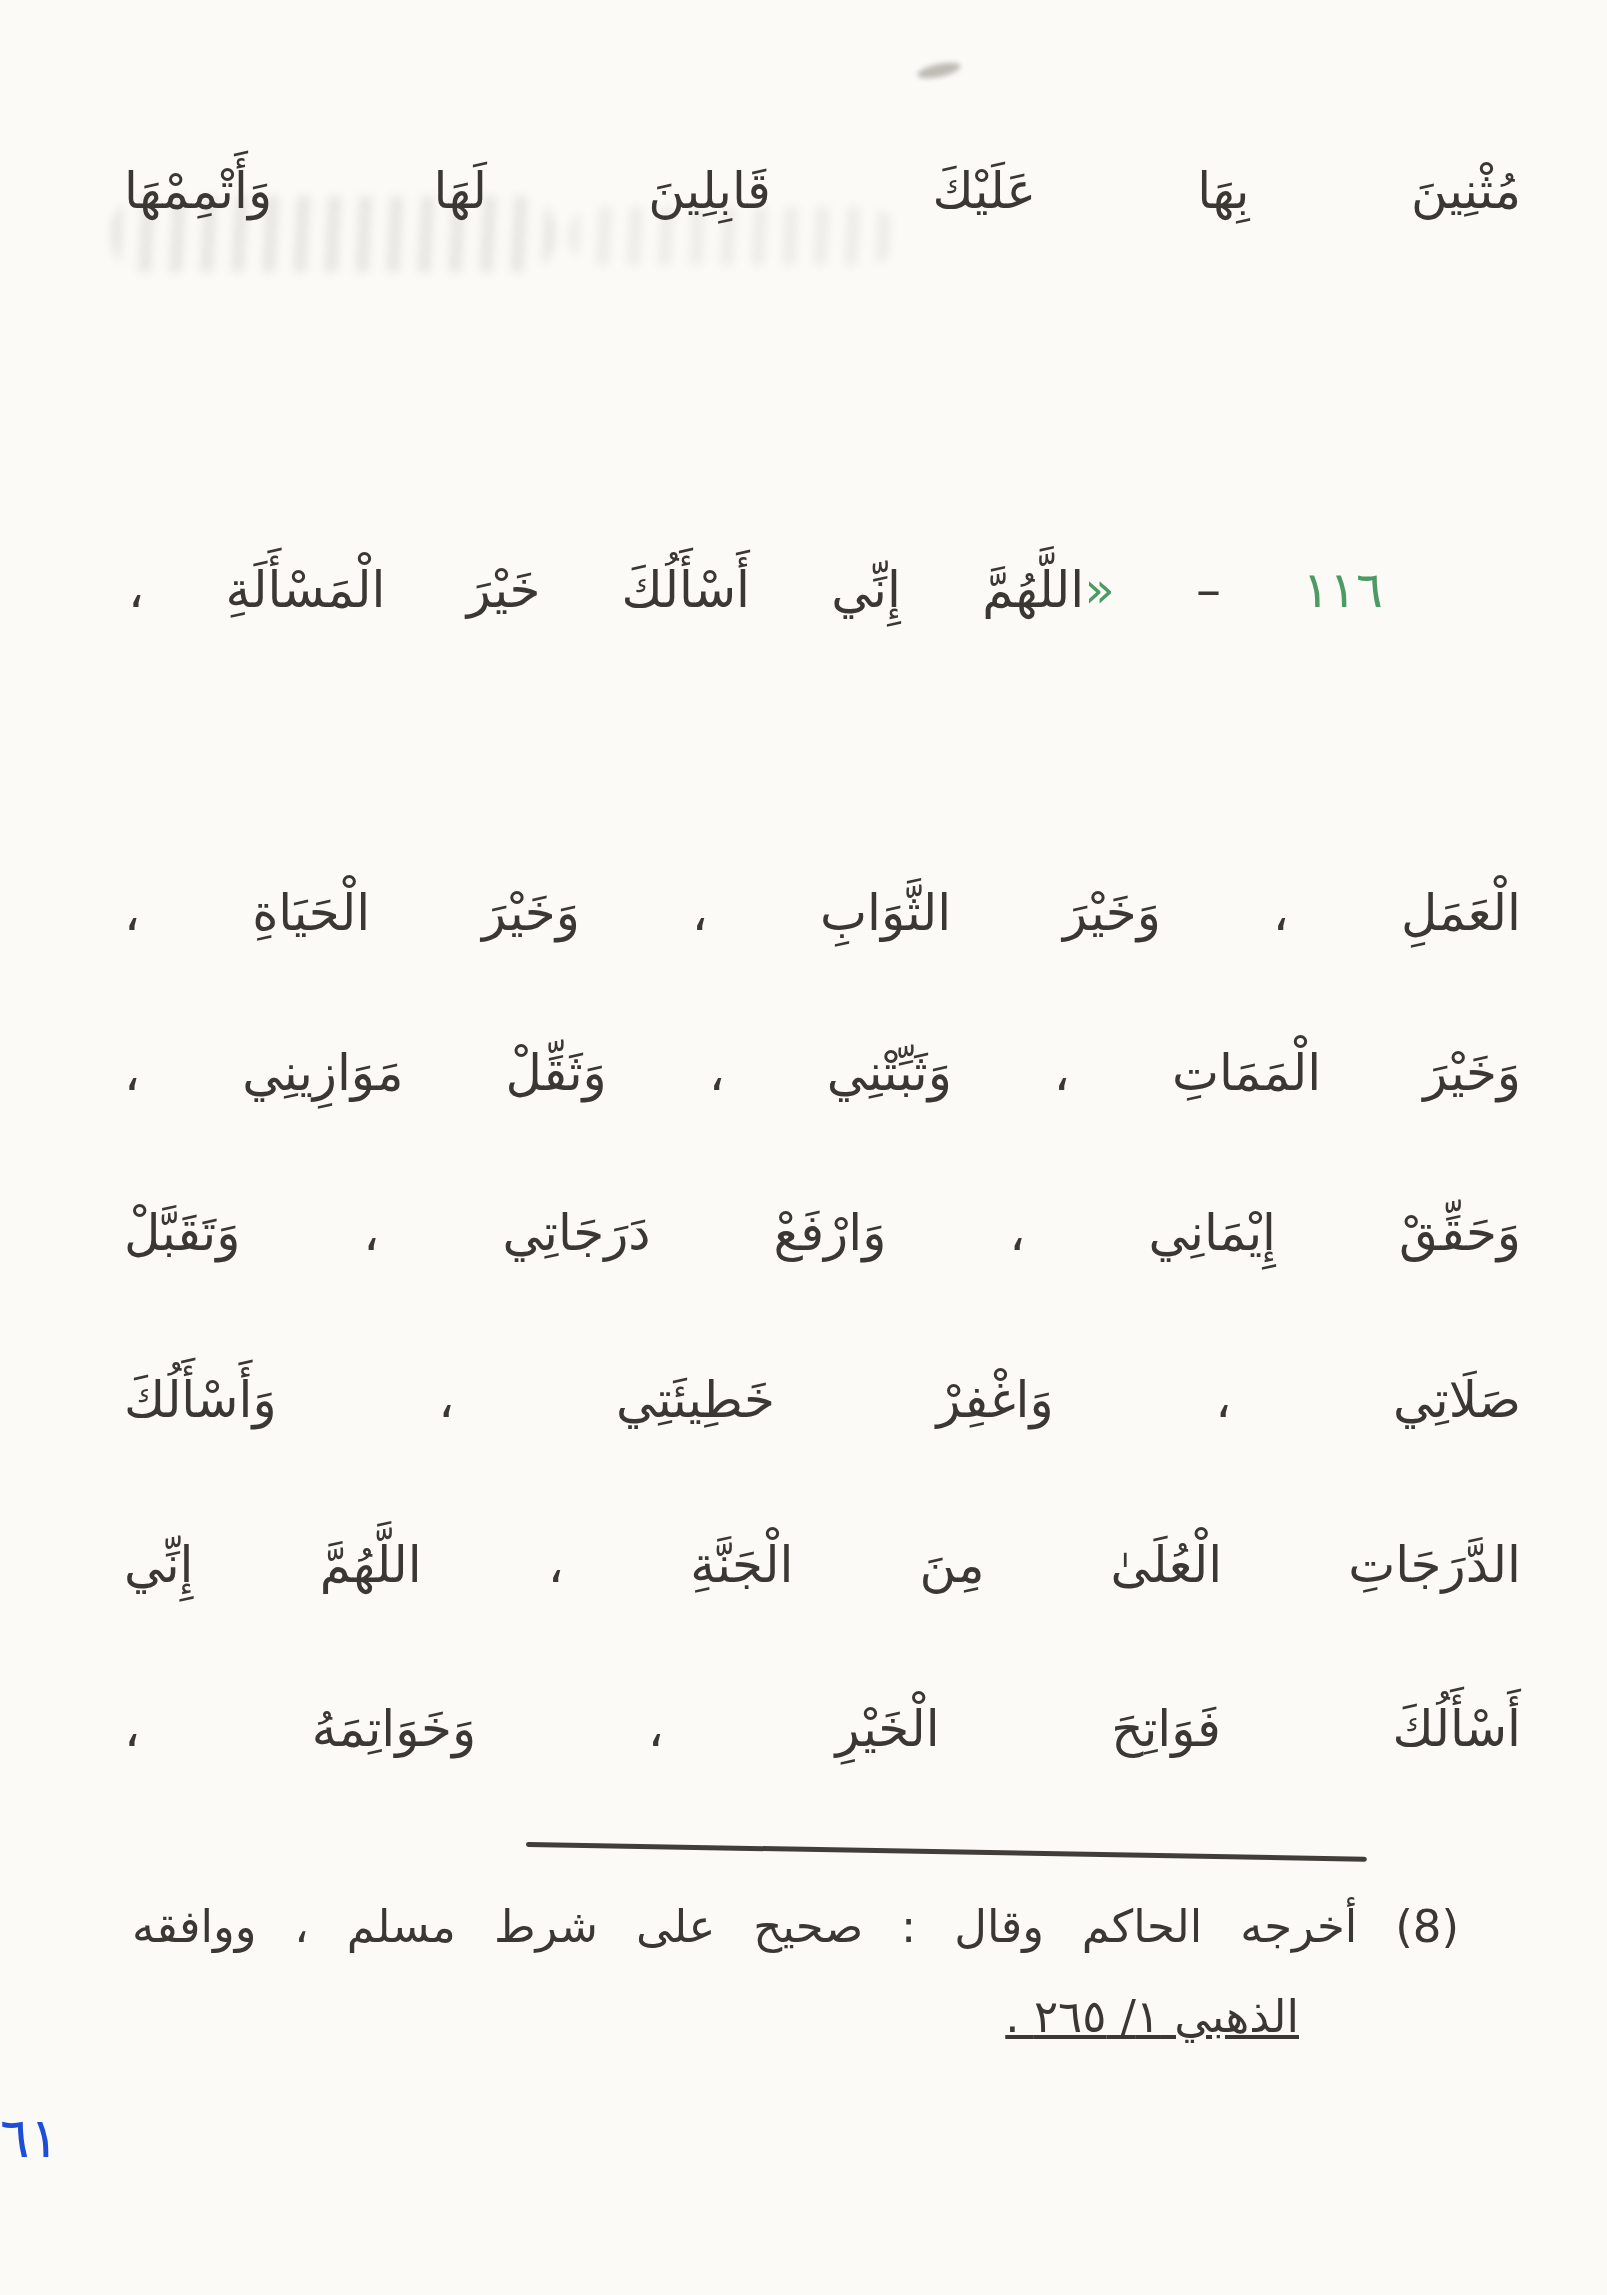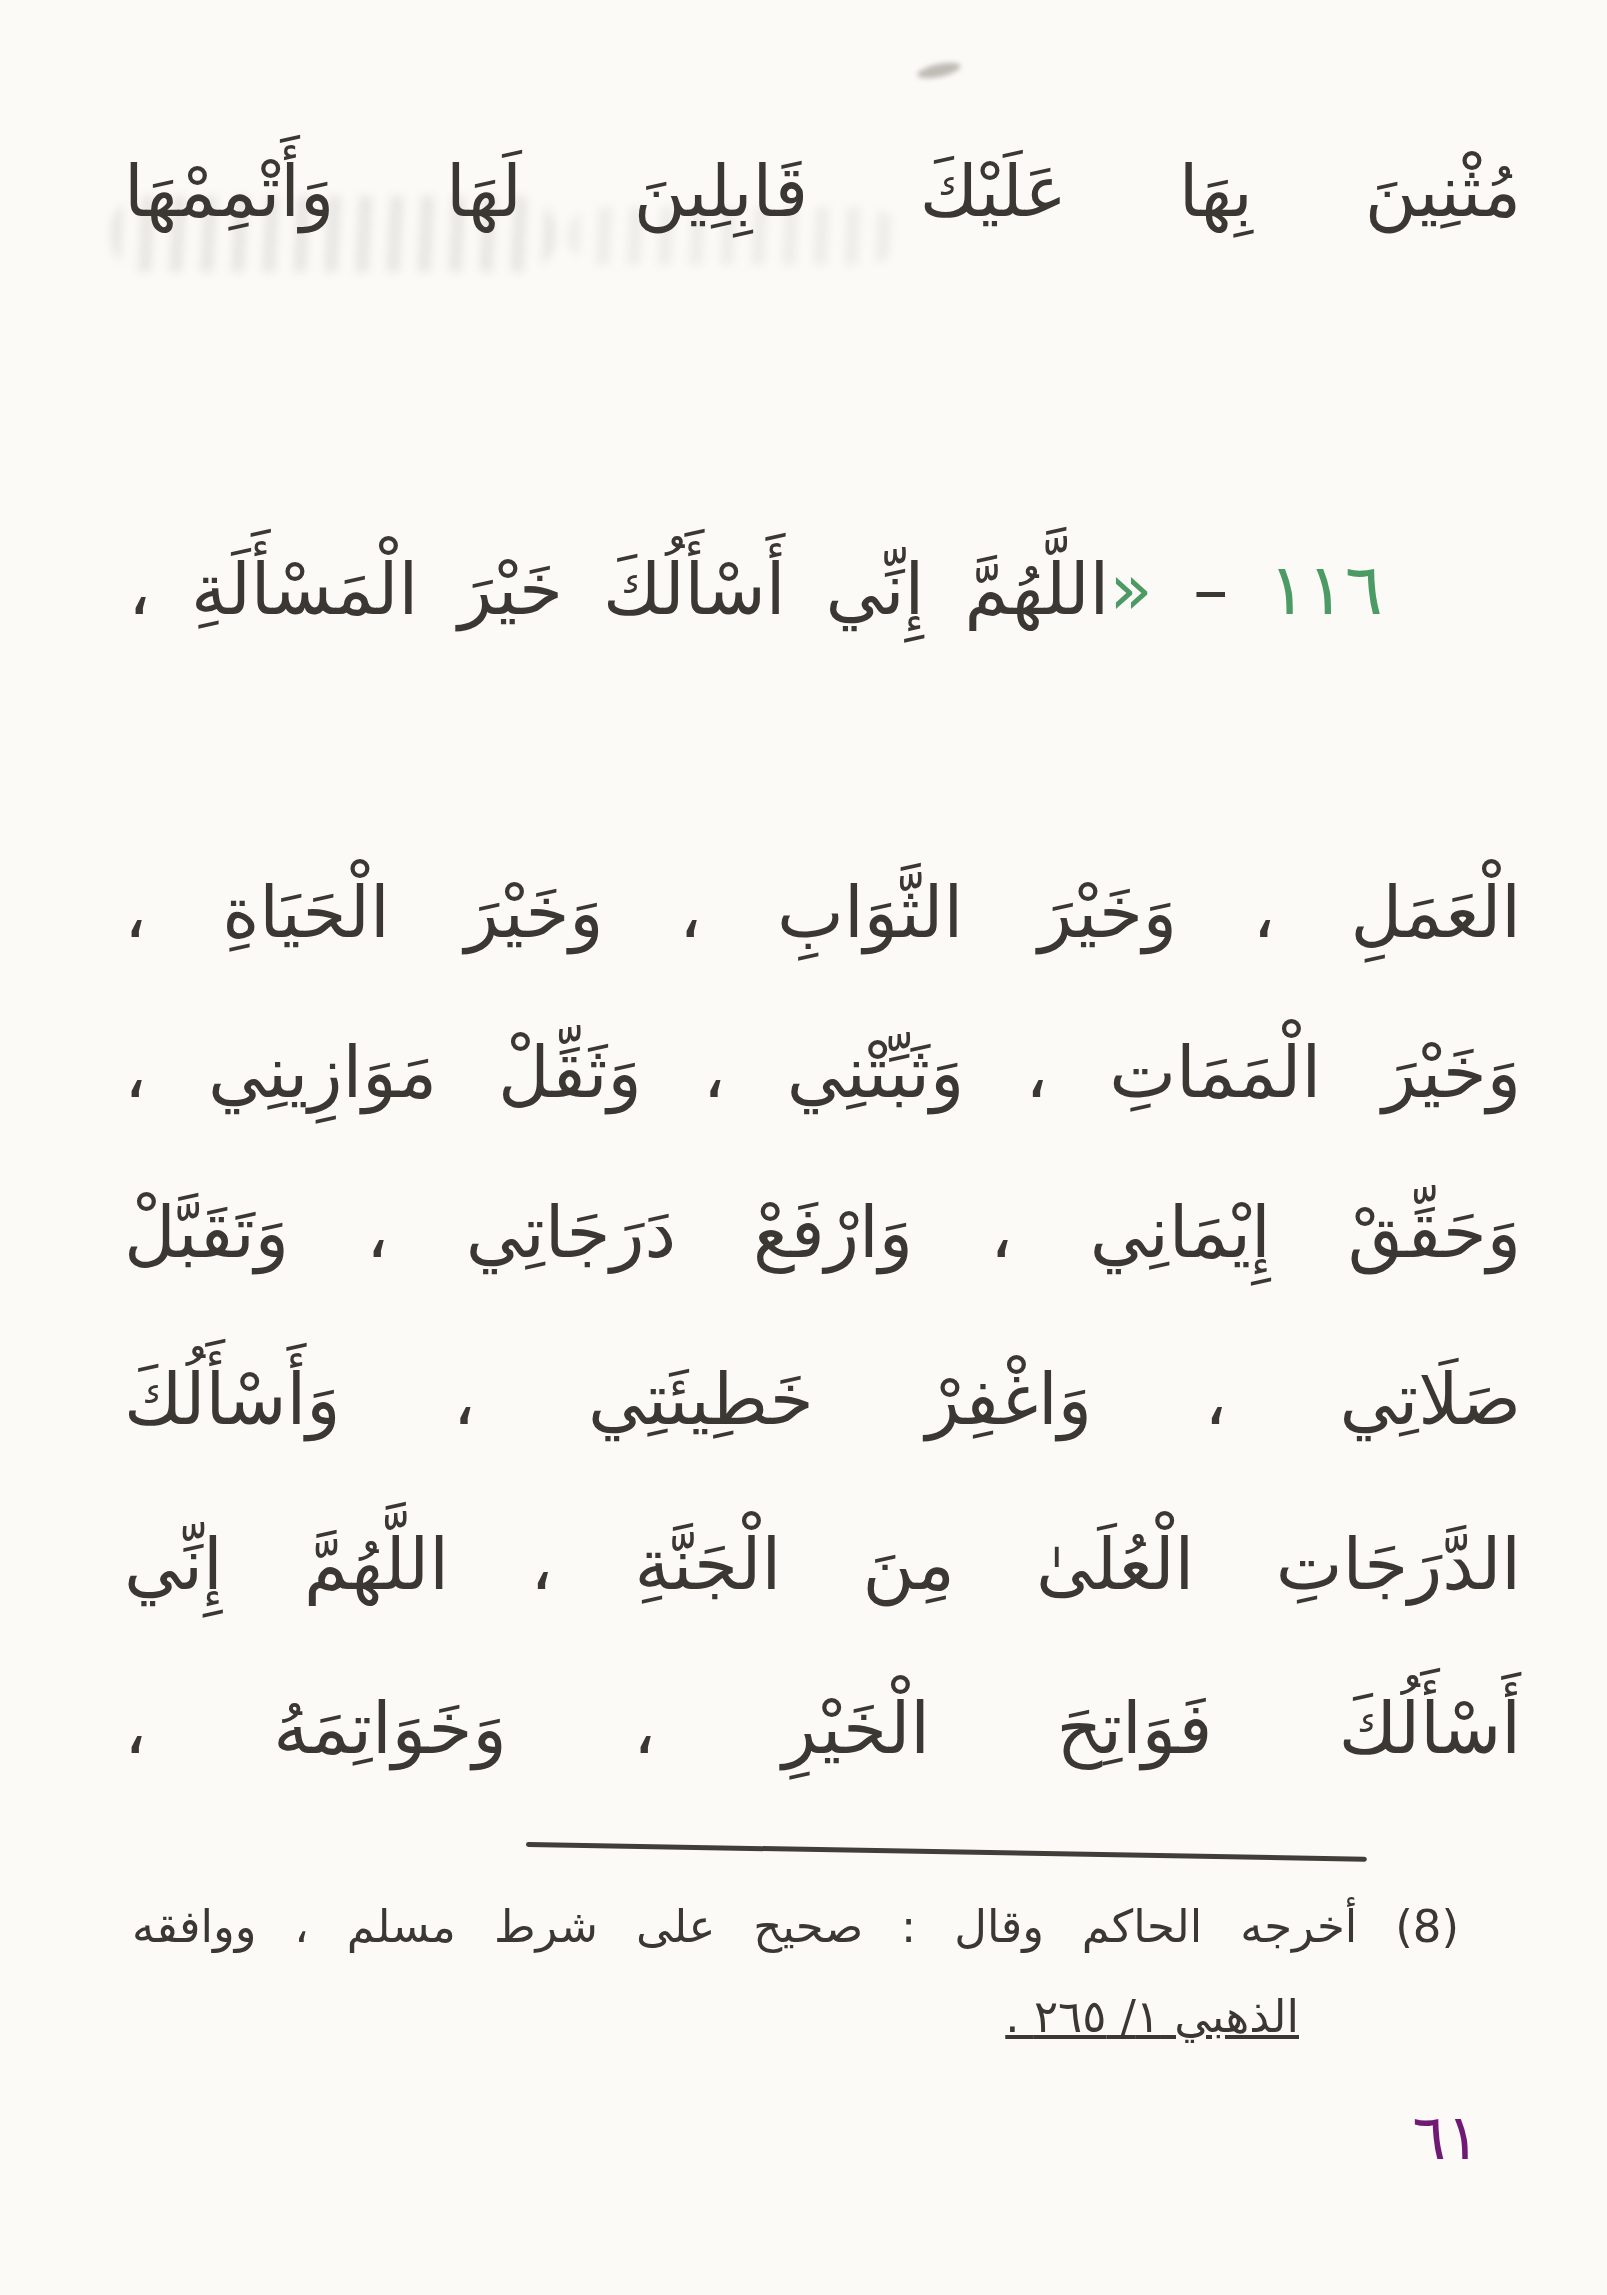--- a/index.html
+++ b/index.html
@@ -8,21 +8,21 @@
     width:1607px;height:2295px;
     background:#fbfaf7;
     overflow:hidden;
     font-family:"DejaVu Sans",sans-serif;
     color:#3b3833;
     direction:rtl;
   }
   
   .line{
     position:absolute;
-    font-size:71px;
+    font-size:50px;
     line-height:164px;
     white-space:nowrap;
     color:#3b3833;
     margin-left:42px;
   }
   .just{
     white-space:normal;
     text-align:justify;
     text-align-last:justify;
     -moz-text-align-last:justify;
@@ -59,24 +59,24 @@
     font-size:45px;
     line-height:99px;
     color:#3b3833;
   }
   .fn1{top:1877px;right:148px;left:132px;text-align:justify;text-align-last:justify;}
   .fn2{top:1967px;right:308px;text-align:right;text-decoration:underline;}
   
   .page-num{
     position:absolute;
     top:2093px;left:0;right:127px;
-    text-align:right;
-    font-size:63px;
+    text-align:left;
+    font-size:55px;
     line-height:90px;
-    color:#701a75;
+    color:#1d4ed8;
   }
   
   .smudge{
     position:absolute;
     filter:blur(5px);
     opacity:0.13;
     border-radius:33px;
     background:repeating-linear-gradient(93deg,#6b675f 0 13px,transparent 13px 31px);
   }
   .smudge.s1{left:111px;top:196px;width:444px;height:76px;}

